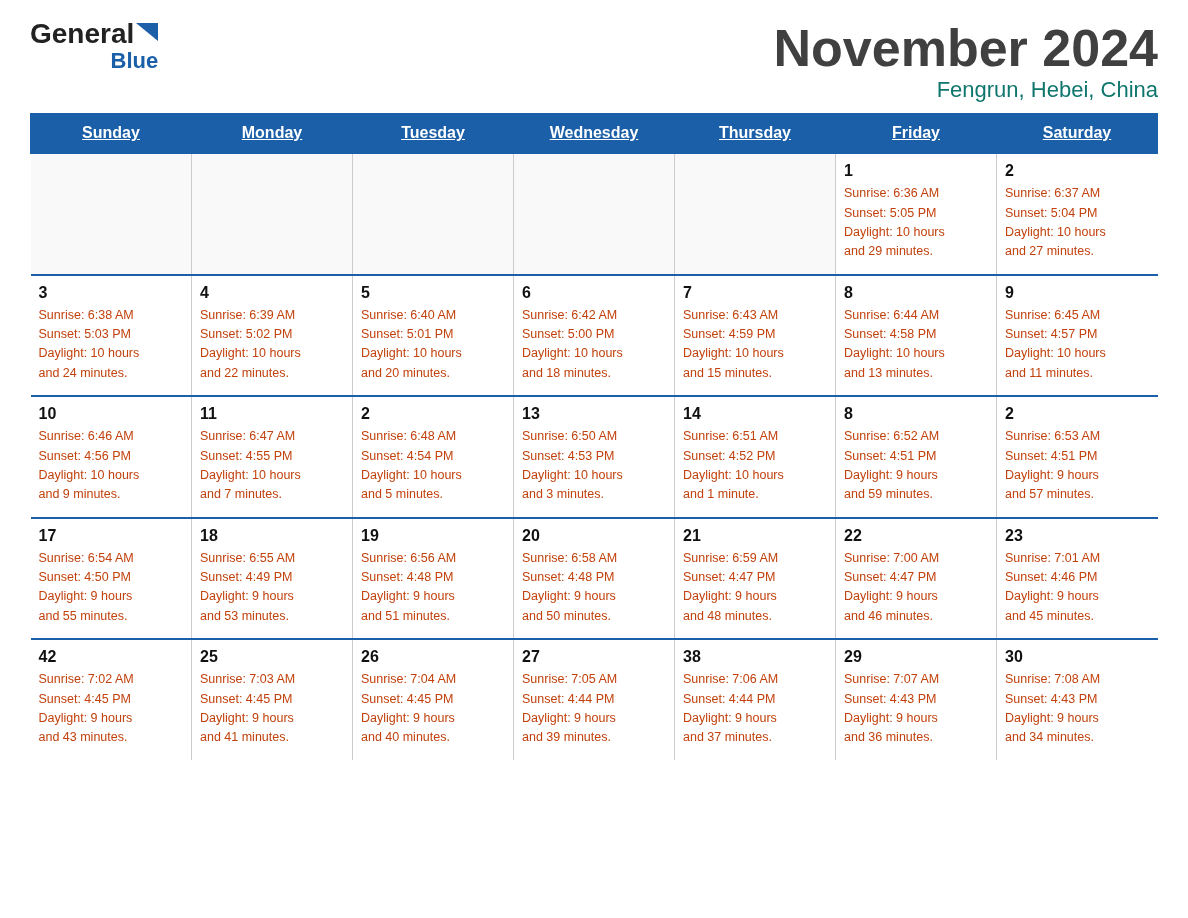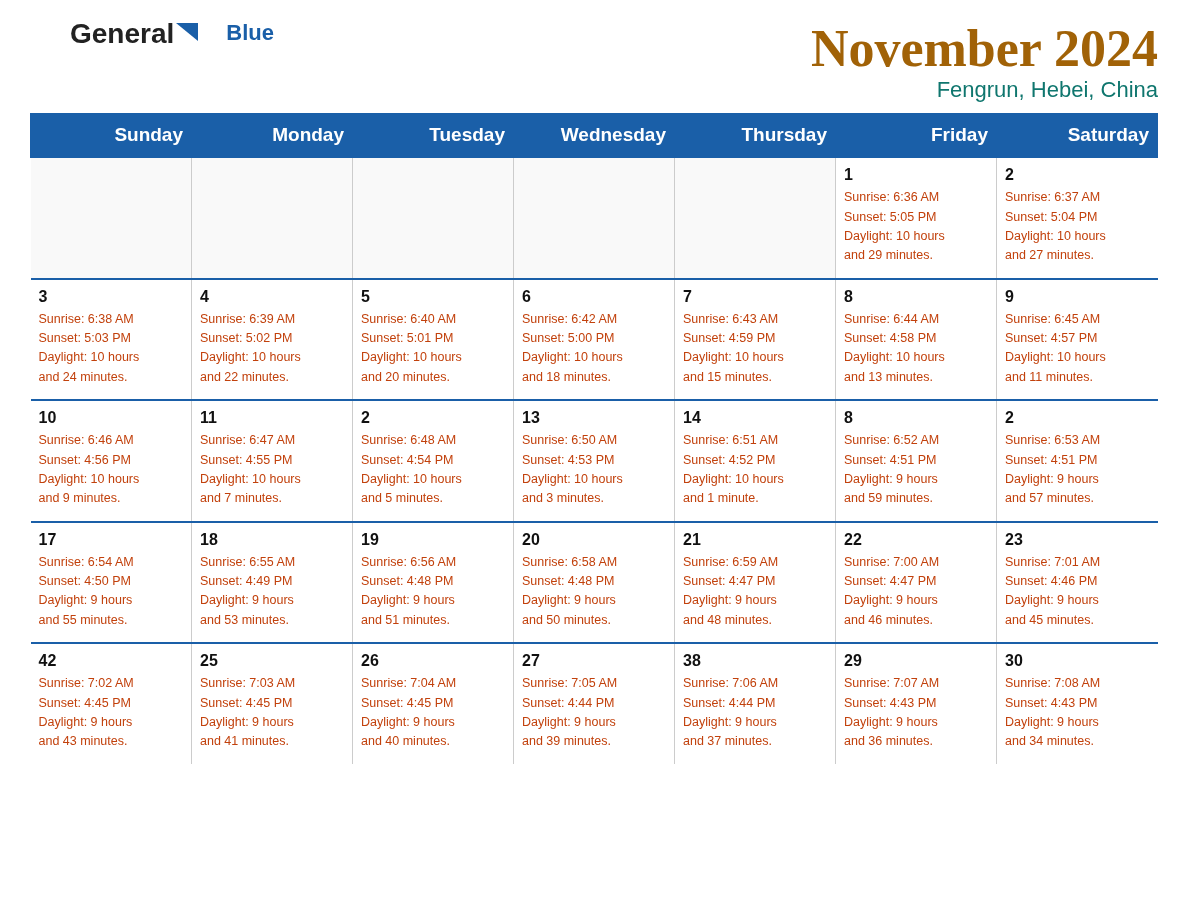--- a/index.html
+++ b/index.html
@@ -14,69 +14,68 @@
 
     .header-top {
       display: flex;
       align-items: flex-start;
       justify-content: space-between;
       margin-bottom: 10px;
     }
 
     .logo {
       display: flex;
-      flex-direction: row;
-      align-items: flex-start;
-      margin-left: 40px;
+      flex-direction: column;
+      align-items: flex-end;
     }
     .logo-general {
       font-size: 28px;
       font-weight: bold;
       color: #222;
       line-height: 1;
     }
     .logo-blue {
       font-size: 22px;
       color: #1a5fa8;
       font-weight: bold;
       margin-left: 28px;
     }
 
     .title-block {
       text-align: right;
     }
     .title-block h1 {
       font-size: 52px;
       font-weight: bold;
-      color: #a16207;
+      color: #404040;
       line-height: 1.1;
-      font-family: Liberation Serif, serif;
     }
     .title-block h2 {
       font-size: 22px;
       font-weight: normal;
       color: #0f766e;
     }
 
     .calendar {
       width: 100%;
       border-collapse: collapse;
       margin-top: 8px;
     }
 
     .calendar thead tr {
       background: #1a5fa8;
     }
     .calendar thead th {
       color: #fff;
-      font-size: 19px;
+      font-size: 16px;
       font-weight: bold;
       padding: 10px 8px;
-      text-align: right;
+      text-align: center;
       border: 1px solid #1a5fa8;
+      text-decoration: underline;
     }
 
     .calendar tbody tr {
       border-top: 2px solid #1a5fa8;
     }
     .calendar tbody td {
       vertical-align: top;
       padding: 8px 8px 12px 8px;
       font-size: 13px;
       color: #222;

